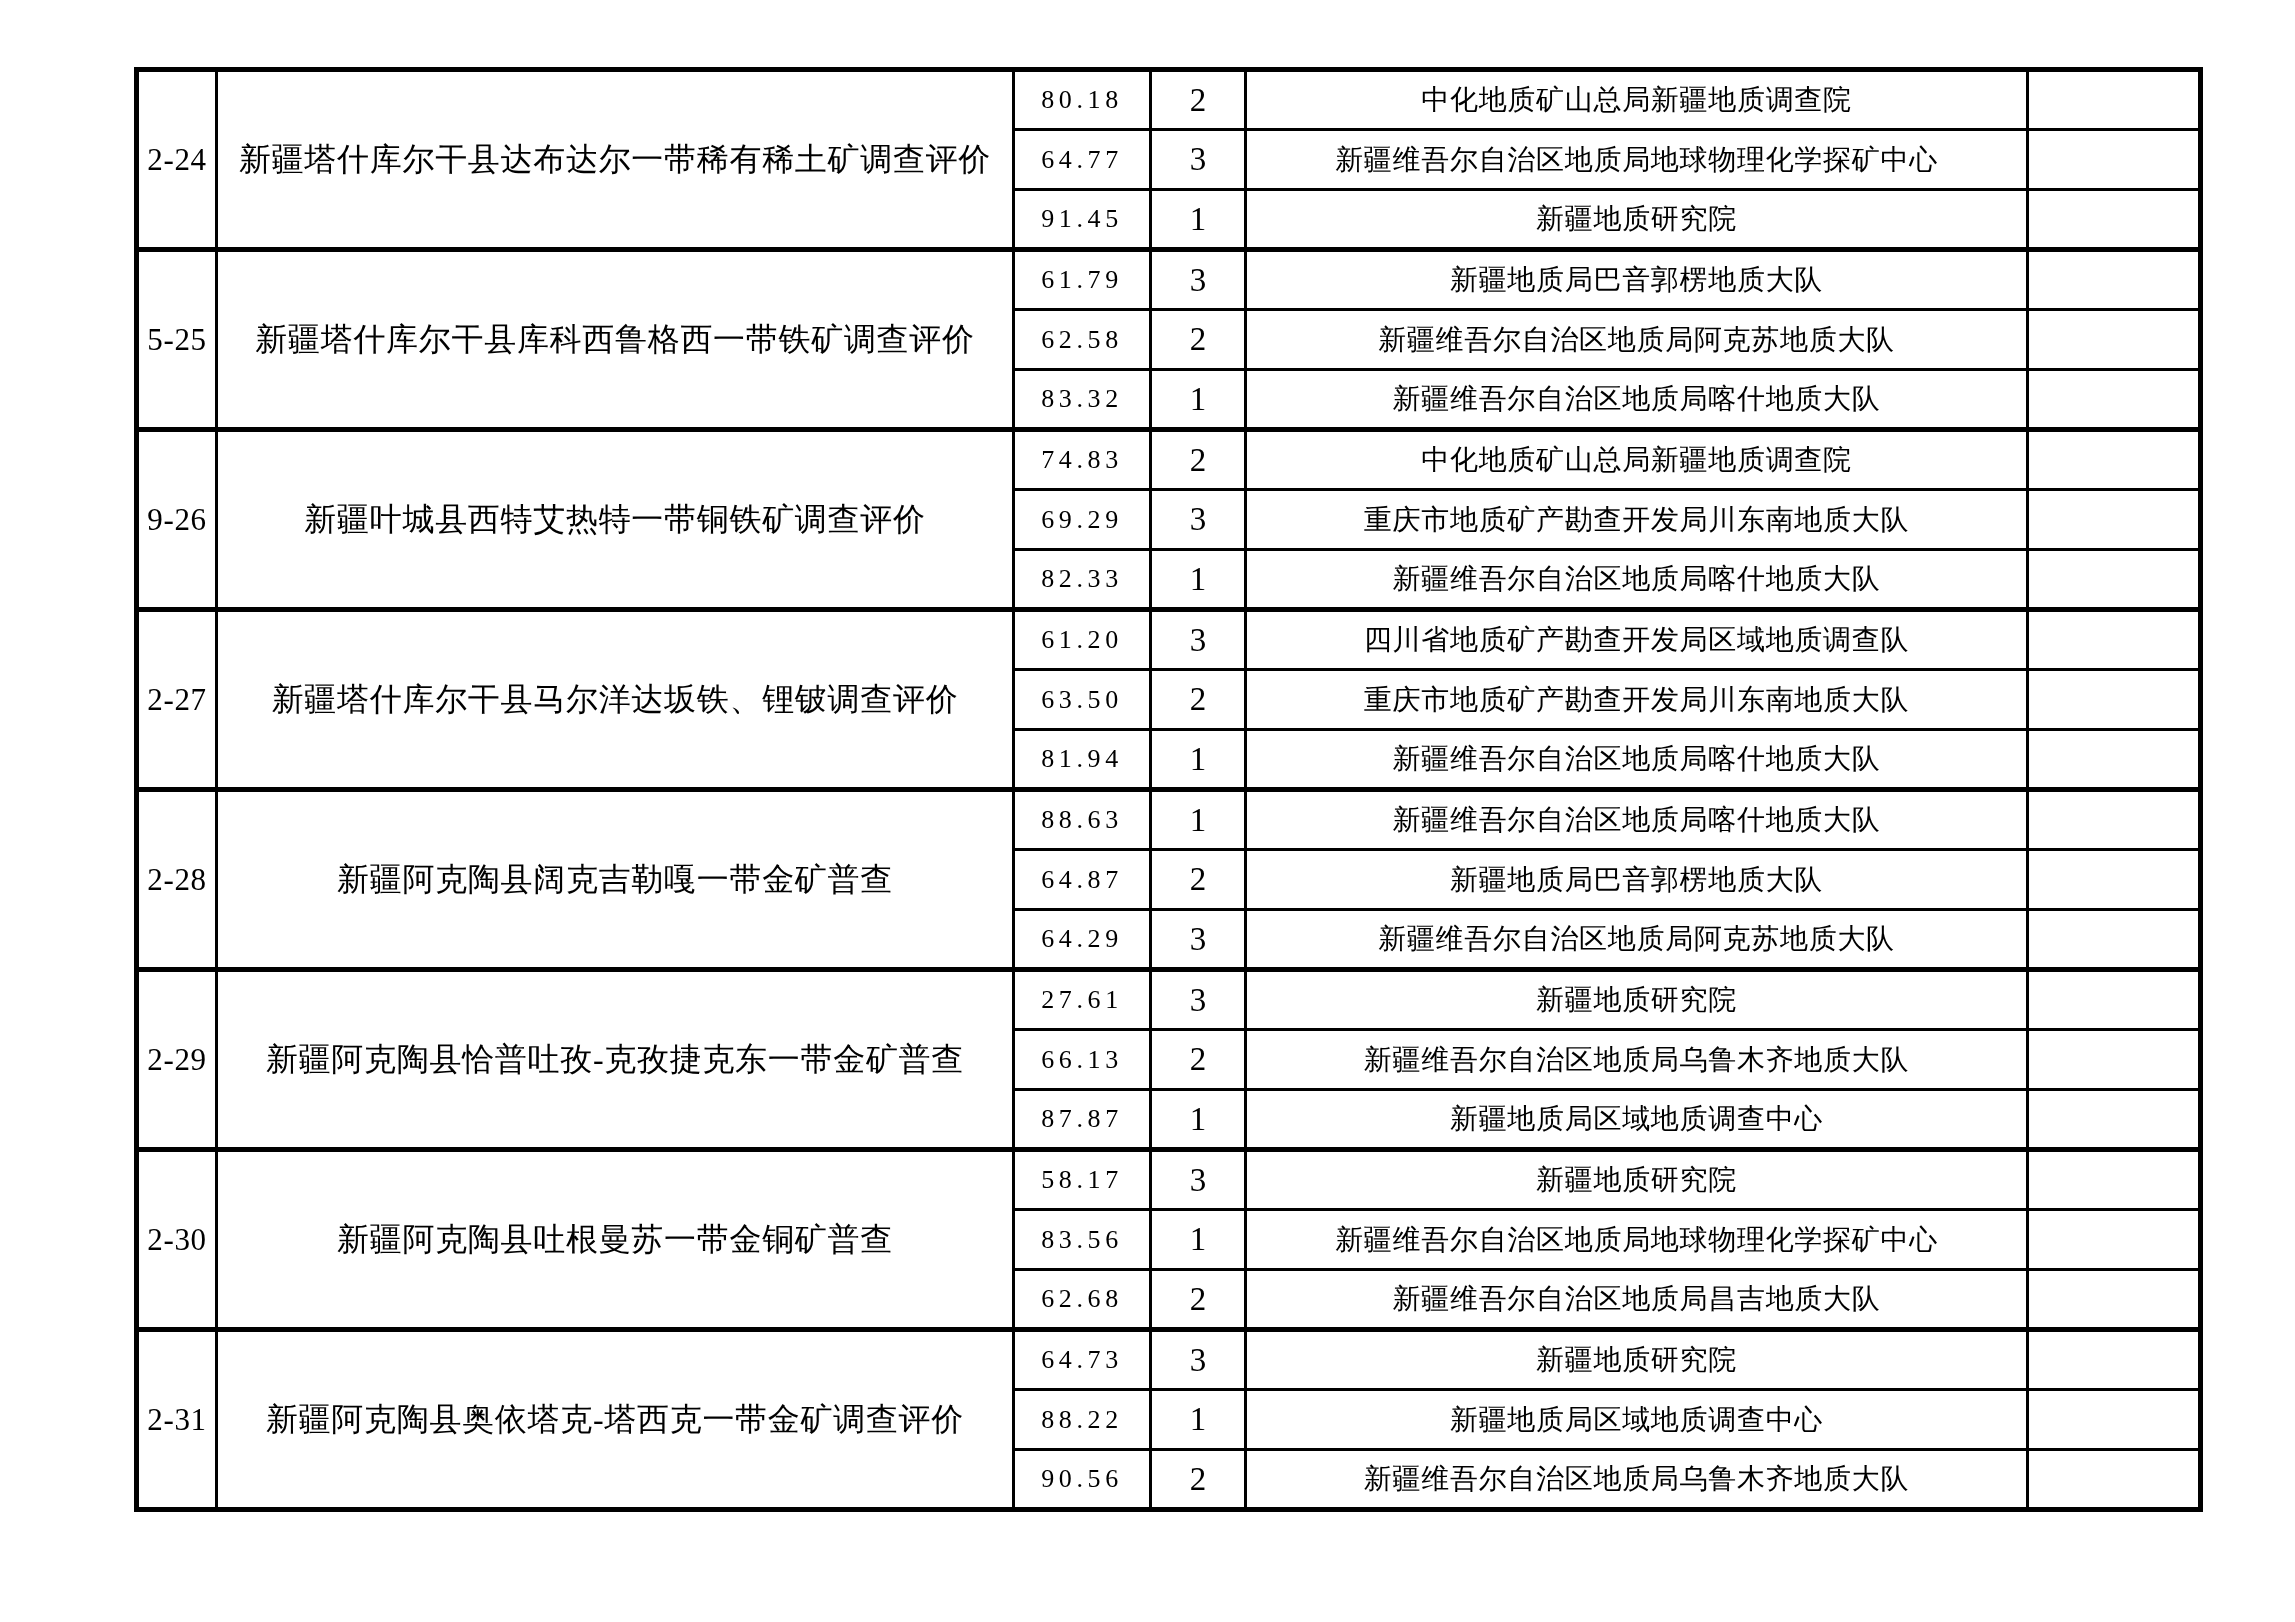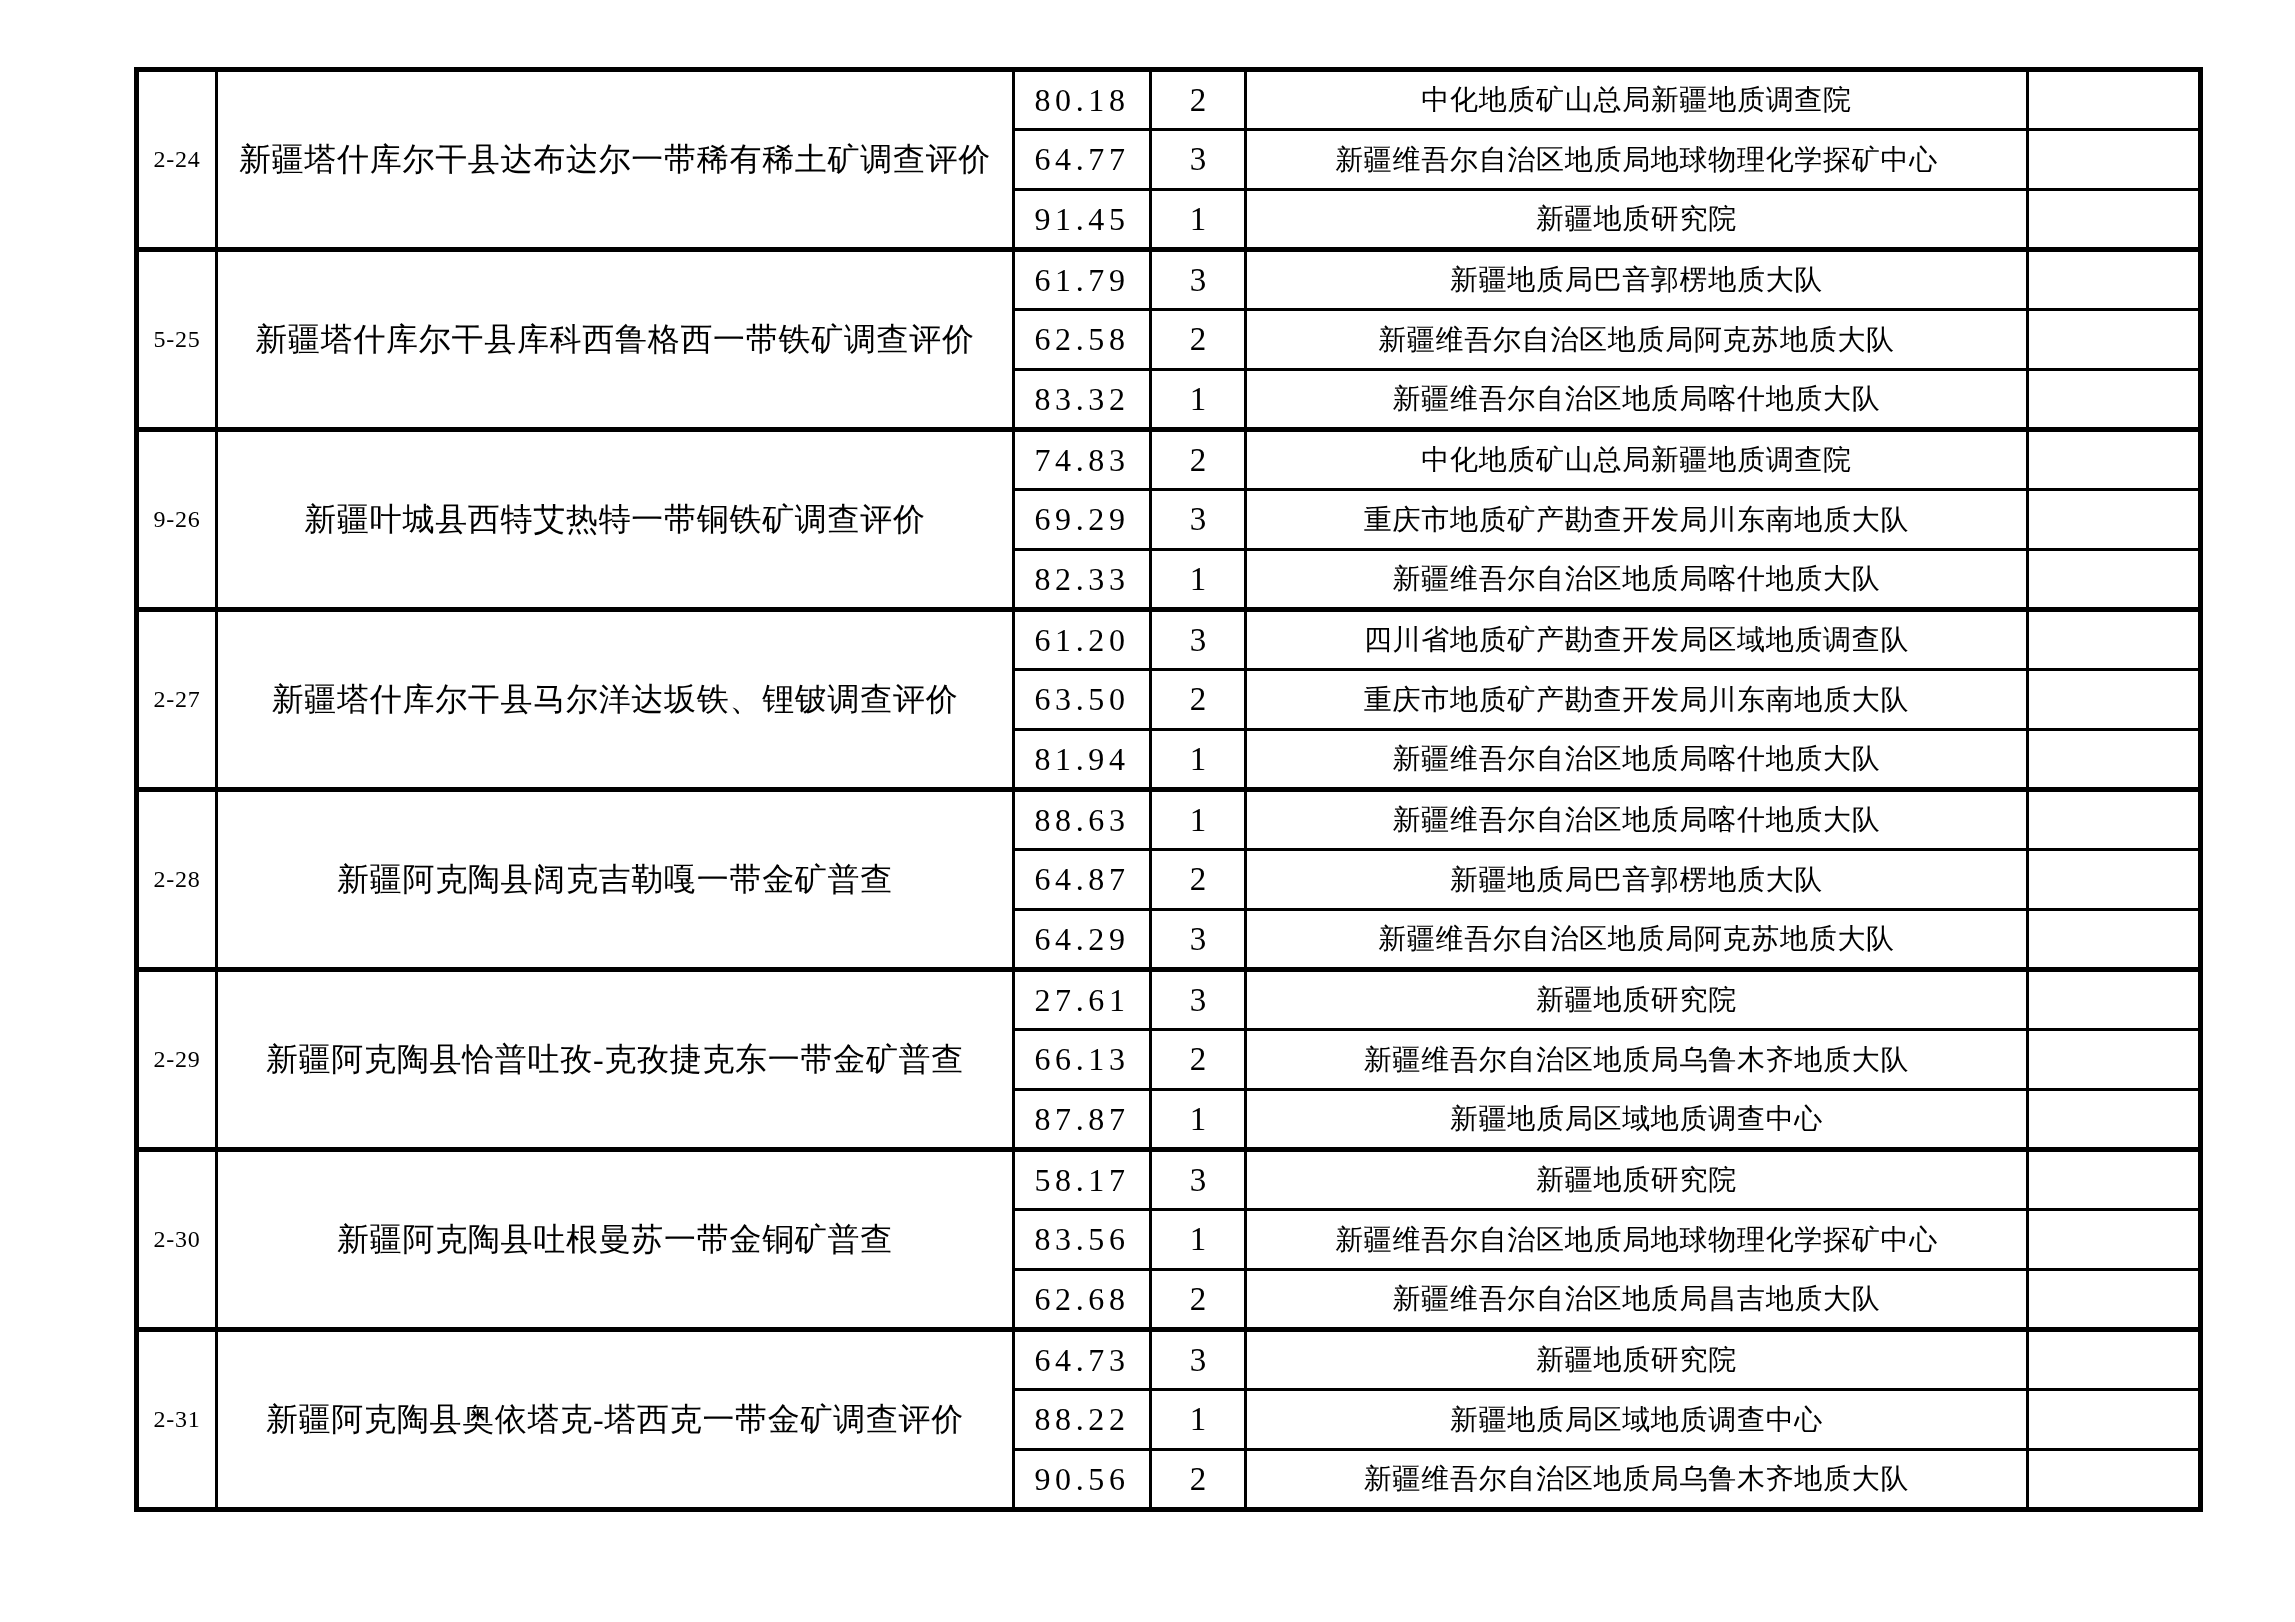--- a/index.html
+++ b/index.html
@@ -23,23 +23,23 @@
     border:3.3px solid #000;
     padding:0;
     text-align:center;
     vertical-align:middle;
     overflow:hidden;
     white-space:nowrap;
   }
   .score-table tr{height:60px;}
   
   .score-table td.grp{border-top:5.9px solid #000;}
-  .cell-id{font-size:24px;letter-spacing:0.7px;}
+  .cell-id{font-size:31px;letter-spacing:0.7px;}
   .cell-proj{font-size:32px;letter-spacing:0.7px;margin-left:16px;}
-  .cell-score{font-size:32px;letter-spacing:4.6px;font-family:Liberation Serif, serif;}
+  .cell-score{font-size:26px;letter-spacing:4.6px;font-family:Liberation Serif, serif;}
   .cell-rank{font-size:33px;}
   .cell-org{font-size:28px;letter-spacing:0.7px;}
   .cell-blank{}
 </style>
 </head>
 <body>
 
 <div class="page">
   <table class="score-table">
     <colgroup>

